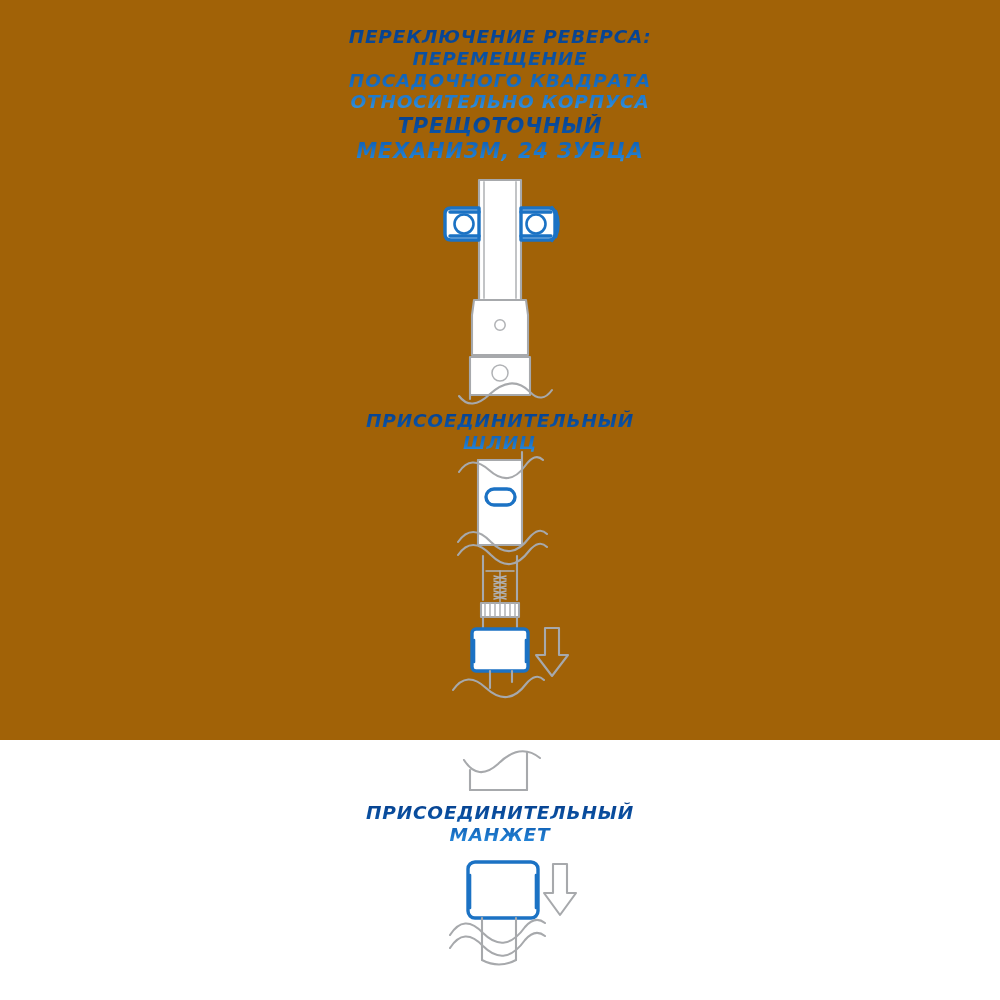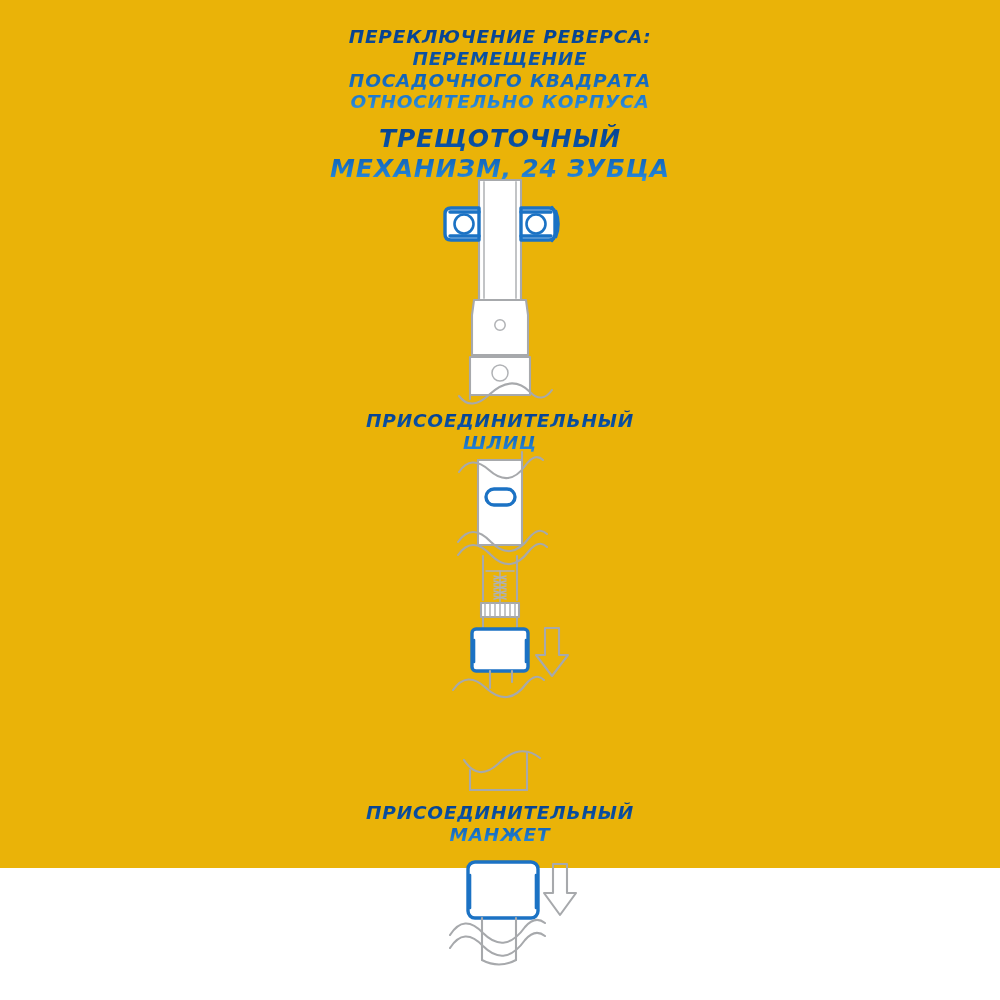--- a/index.html
+++ b/index.html
@@ -10,42 +10,42 @@
   body {
     width: 1000px;
     height: 1000px;
     font-family: "DejaVu Sans", "Liberation Sans", sans-serif;
     overflow: hidden;
     position: relative;
   }
   #page {
     position: relative;
     width: 1000px;
-    height: 868px;
-    background: #eab308;
+    height: 740px;
+    background: #a16207;
   }
   .caption {
     position: absolute;
     left: 0;
     width: 1000px;
     text-align: center;
     font-style: italic;
     font-weight: bold;
     letter-spacing: 0.8px;
     line-height: 1.18;
     color: #1464b4;
     background: linear-gradient(to bottom, #063f8c 0%, #0b55a8 42%, #2180d4 86%, #3f9ae0 100%);
     -webkit-background-clip: text;
     background-clip: text;
     -webkit-text-fill-color: transparent;
     white-space: pre-line;
     user-select: none;
   }
   #caption-reverse   { top: 26px;  font-size: 18.5px; }
-  #caption-ratchet   { top: 124px; font-size: 25px; }
+  #caption-ratchet   { top: 114px; font-size: 21px; }
   #caption-spline    { top: 410px; font-size: 18.5px; }
   #caption-coupling  { top: 698px; font-size: 18.5px; }
   #caption-cuff      { top: 802px; font-size: 18.5px; }
 
   #art {
     position: absolute;
     left: 0;
     top: 0;
     width: 1000px;
     height: 1000px;

